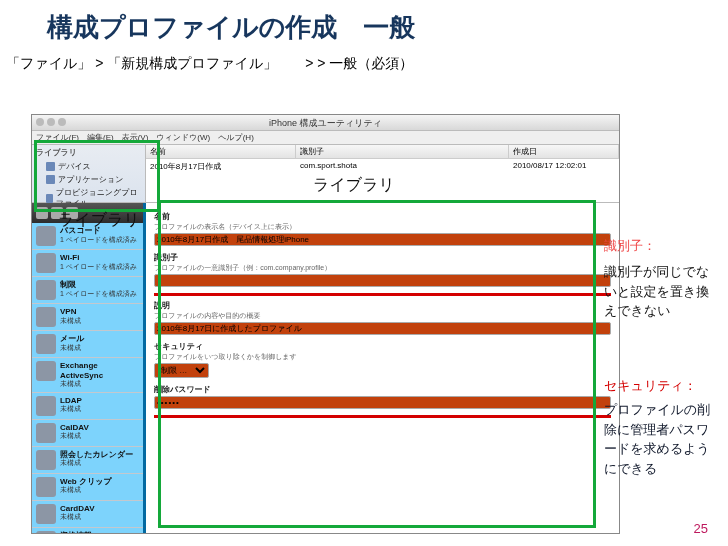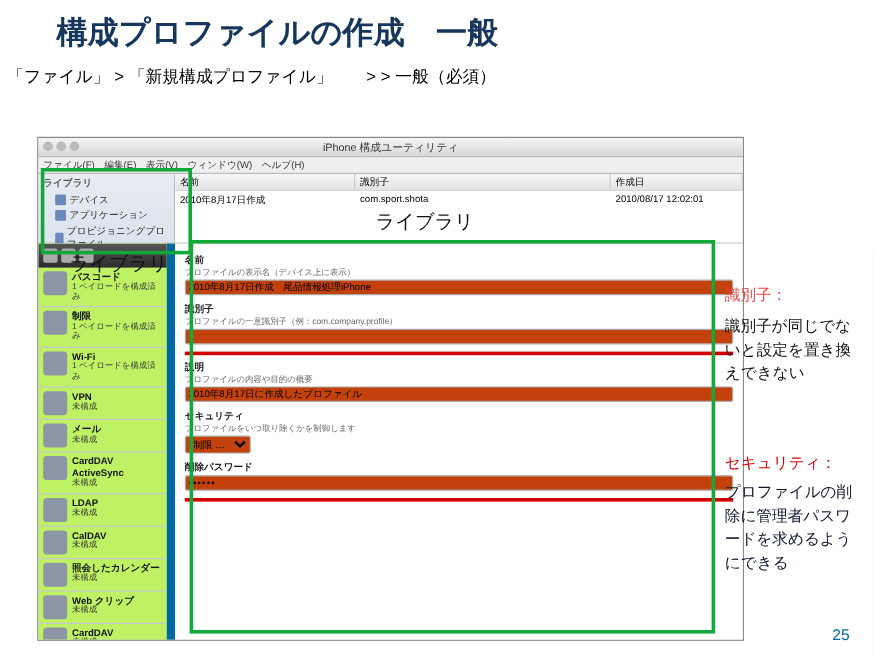--- a/index.html
+++ b/index.html
@@ -17,21 +17,21 @@
   .lib-head .row{font-size:8px;padding:1px 4px 1px 14px;color:#222;display:flex;align-items:center;gap:3px}
   .lib-head .row.sel{background:#3b75d6;color:#fff}
   .ico{width:9px;height:9px;display:inline-block;background:#6a88b8;border-radius:1px}
   .list-head{flex:1;background:#fff;display:flex;flex-direction:column}
   .cols{display:flex;font-size:8px;background:linear-gradient(#f7f7f7,#e3e3e3);border-bottom:1px solid #ccc}
   .col{padding:1px 4px;border-right:1px solid #ccc}
   .col.c1{width:150px}.col.c2{flex:1}.col.c3{width:110px}
   .rowdata{display:flex;font-size:8px;padding:1px 0}
   .rowdata .col{border:none}
   .body-split{display:flex;height:330px}
-  .sidebar{width:114px;background:#bef264;border-right:7px solid #0369a1;overflow:hidden}
+  .sidebar{width:114px;background:#7dd3fc;border-right:3px solid #0369a1;overflow:hidden}
   .sidebar .tb{height:20px;background:linear-gradient(#555,#2c2c2c);display:flex;align-items:center;gap:3px;padding-left:4px}
   .sidebar .tb span{width:12px;height:12px;background:#aaa;border-radius:2px;display:block}
   .side-item{display:flex;padding:3px 4px;border-bottom:1px solid #c4c8ce;gap:4px}
   .side-item .sic{width:20px;height:20px;background:#8c96a5;border-radius:3px;flex-shrink:0}
   .side-item .txt{font-size:7px;color:#333;line-height:1.2}
   .side-item .txt b{display:block;font-size:8px;color:#111}
   .main{flex:1;background:#fff;padding:6px 8px;overflow:hidden}
   .section-title{background:linear-gradient(#f4f4f4,#e4e4e4);border:1px solid #ccc;font-size:10px;font-weight:bold;padding:2px 6px;margin-bottom:4px}
   .fld{margin:2px 0 6px 0}
   .fld label{font-size:8px;font-weight:bold;color:#222;display:block}
@@ -43,21 +43,21 @@
   .lib-box{position:absolute;left:34px;top:140px;width:126px;height:72px;border:3px solid #14a83a;pointer-events:none}
   .pay-box{position:absolute;left:158px;top:200px;width:438px;height:328px;border:3px solid #14a83a;pointer-events:none}
   .lbl-lib{position:absolute;left:58px;top:210px;font-size:16px;color:#111}
   .lbl-pay{position:absolute;left:313px;top:175px;font-size:16px;color:#111}
   .note{position:absolute;left:604px;font-size:13px;line-height:1.5;width:118px}
   .note.n1{top:236px}
   .note.n2{top:262px;color:#111}
   .note.n3{top:376px;color:#d40000}
   .note.n4{top:400px;color:#0f172a}
   .note .hd{color:#ef4444}
-  .pagenum{position:absolute;right:20px;bottom:10px;font-size:13px;color:#0369a1}
+  .pagenum{position:absolute;right:20px;bottom:10px;font-size:13px;color:#be185d}
 </style>
 </head>
 <body>
 
 <div class="slide-title">構成プロファイルの作成　一般</div>
 <div class="breadcrumb">「ファイル」 &gt; 「新規構成プロファイル」　　&gt; &gt; 一般（必須）</div>
 
 <div class="app">
   <div class="titlebar">
     <div class="win-btn">
@@ -114,37 +114,37 @@
           <span></span>
           <span></span>
           <span></span>
         </div>
       <div class="side-item">
           <div class="sic"></div>
           <div class="txt"><b>パスコード</b><span>1 ペイロードを構成済み</span></div>
         </div>
       <div class="side-item">
           <div class="sic"></div>
+          <div class="txt"><b>Wi-Fi</b><span>1 ペイロードを構成済み</span></div>
+        </div>
+      <div class="side-item">
+          <div class="sic"></div>
           <div class="txt"><b>制限</b><span>1 ペイロードを構成済み</span></div>
         </div>
       <div class="side-item">
           <div class="sic"></div>
-          <div class="txt"><b>Wi-Fi</b><span>1 ペイロードを構成済み</span></div>
-        </div>
-      <div class="side-item">
-          <div class="sic"></div>
           <div class="txt"><b>VPN</b><span>未構成</span></div>
         </div>
       <div class="side-item">
           <div class="sic"></div>
           <div class="txt"><b>メール</b><span>未構成</span></div>
         </div>
       <div class="side-item">
           <div class="sic"></div>
-          <div class="txt"><b>CardDAV ActiveSync</b><span>未構成</span></div>
+          <div class="txt"><b>Exchange ActiveSync</b><span>未構成</span></div>
         </div>
       <div class="side-item">
           <div class="sic"></div>
           <div class="txt"><b>LDAP</b><span>未構成</span></div>
         </div>
       <div class="side-item">
           <div class="sic"></div>
           <div class="txt"><b>CalDAV</b><span>未構成</span></div>
         </div>
       <div class="side-item">

